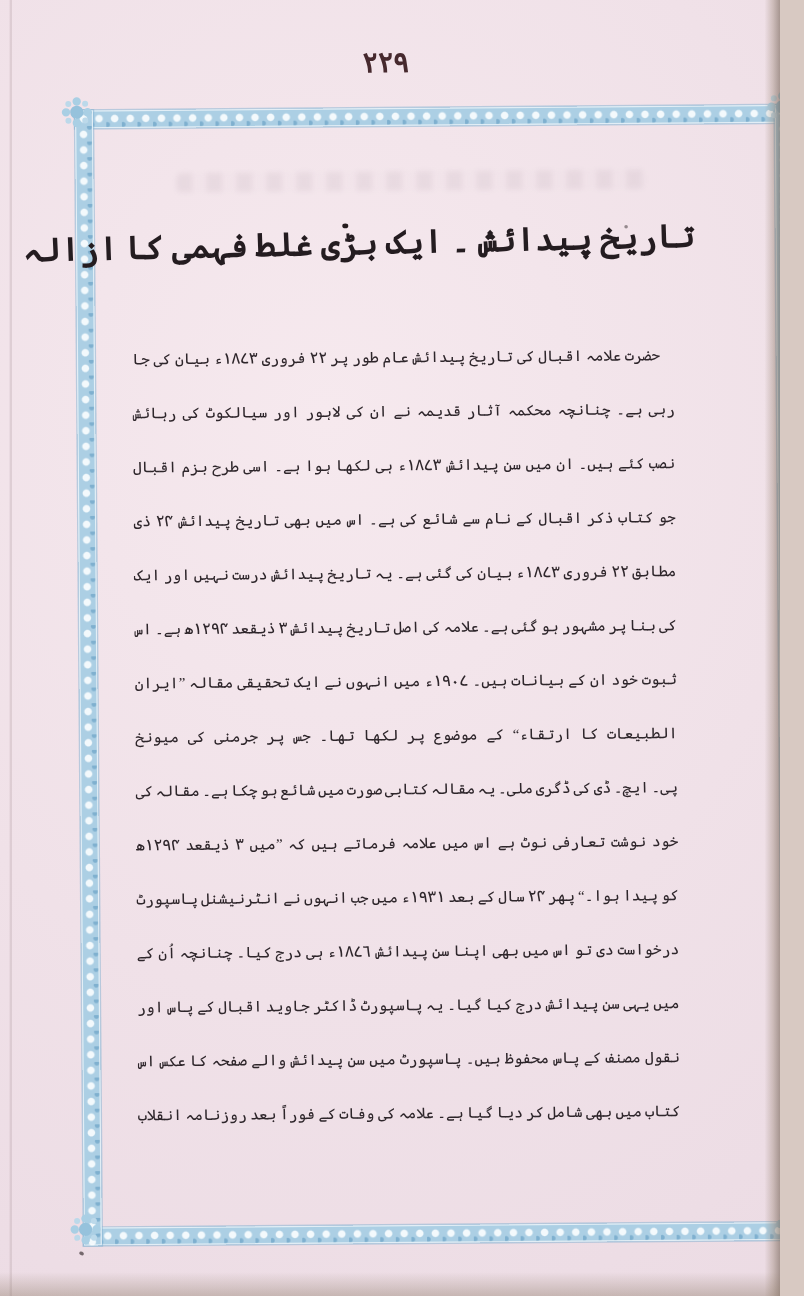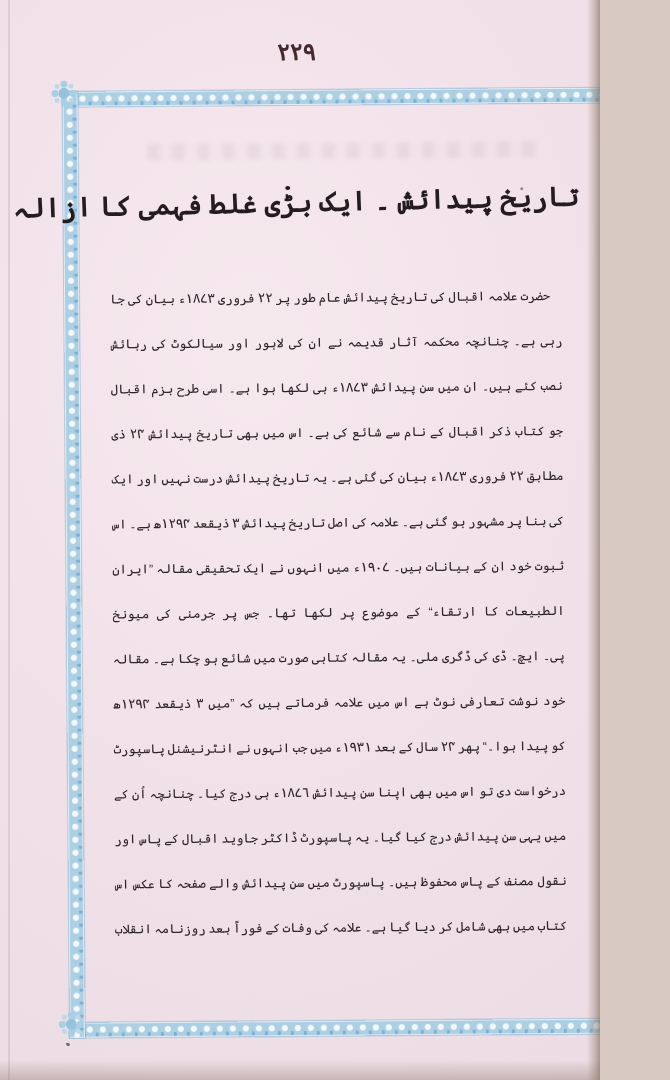--- a/index.html
+++ b/index.html
@@ -1,20 +1,20 @@
 <!DOCTYPE html>
 <html lang="ur"><head>
 <meta charset="utf-8">
 <style>
   html,body { margin:0; padding:0; background:#d8c9c2; }
   .screen {
-    position:relative; width:600px; height:1080px; overflow:hidden;
+    position:relative; width:650px; height:1080px; overflow:hidden;
     background:
       radial-gradient(ellipse 130% 95% at 42% 32%, #f6e9ee 0%, #f0e1e8 48%, #ead9e2 100%);
-    font-family:Liberation Sans, sans-serif;
+    font-family:Liberation Serif, serif;
   }
   
   .edge-right { position:absolute; top:0; right:0; width:13px; height:100%;
     background:linear-gradient(to right, rgba(150,130,112,0) 0%, rgba(150,130,112,.38) 55%, rgba(118,100,86,.6) 100%); }
   .edge-bottom { position:absolute; bottom:0; left:0; width:100%; height:20px;
     background:linear-gradient(to bottom, rgba(150,130,112,0) 0%, rgba(146,128,110,.42) 100%); }
   .edge-left-line { position:absolute; top:0; left:8px; width:2px; height:100%;
     background:rgba(185,165,172,.35); }
 
   .skew { position:absolute; inset:0; transform:rotate(-0.45deg); transform-origin:50% 50%; }

